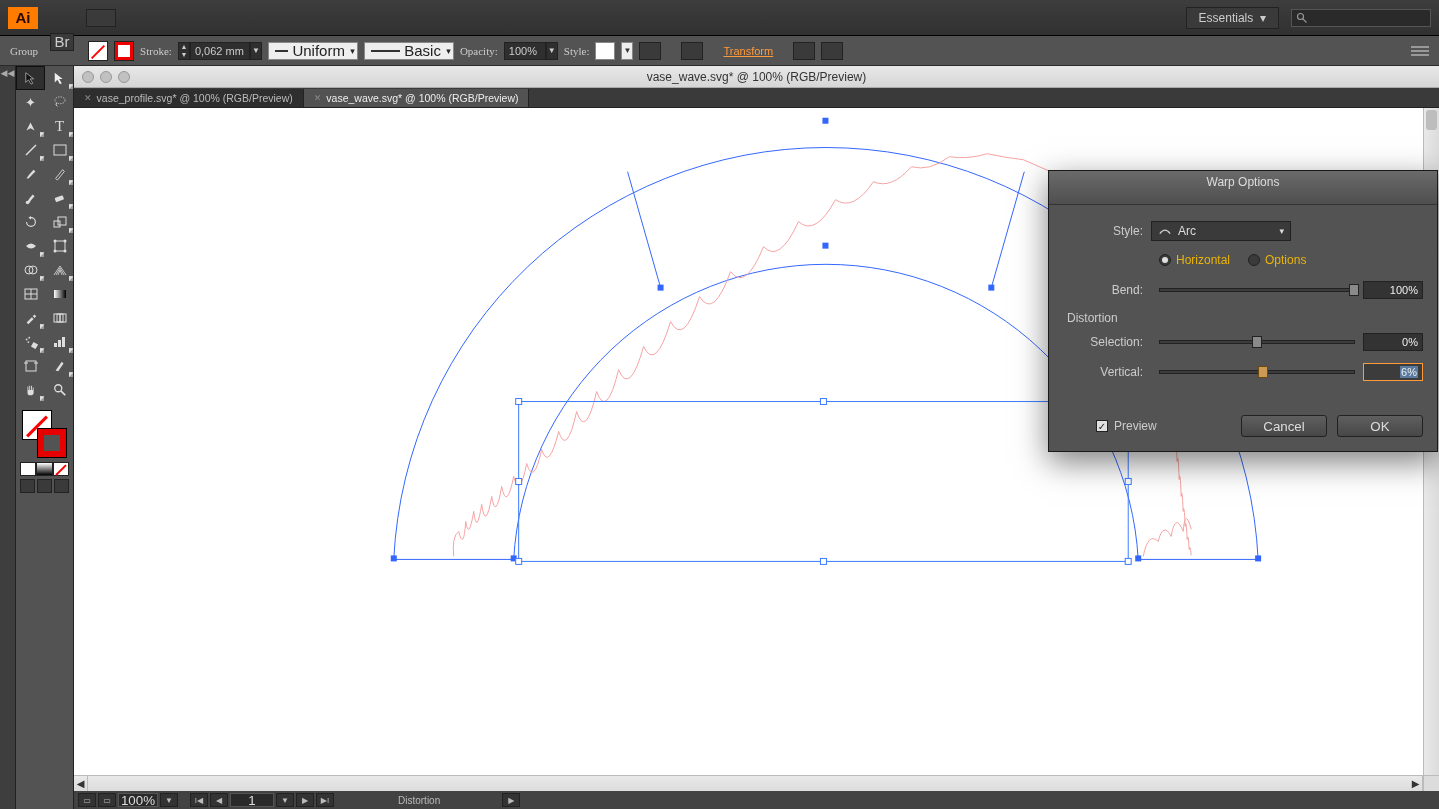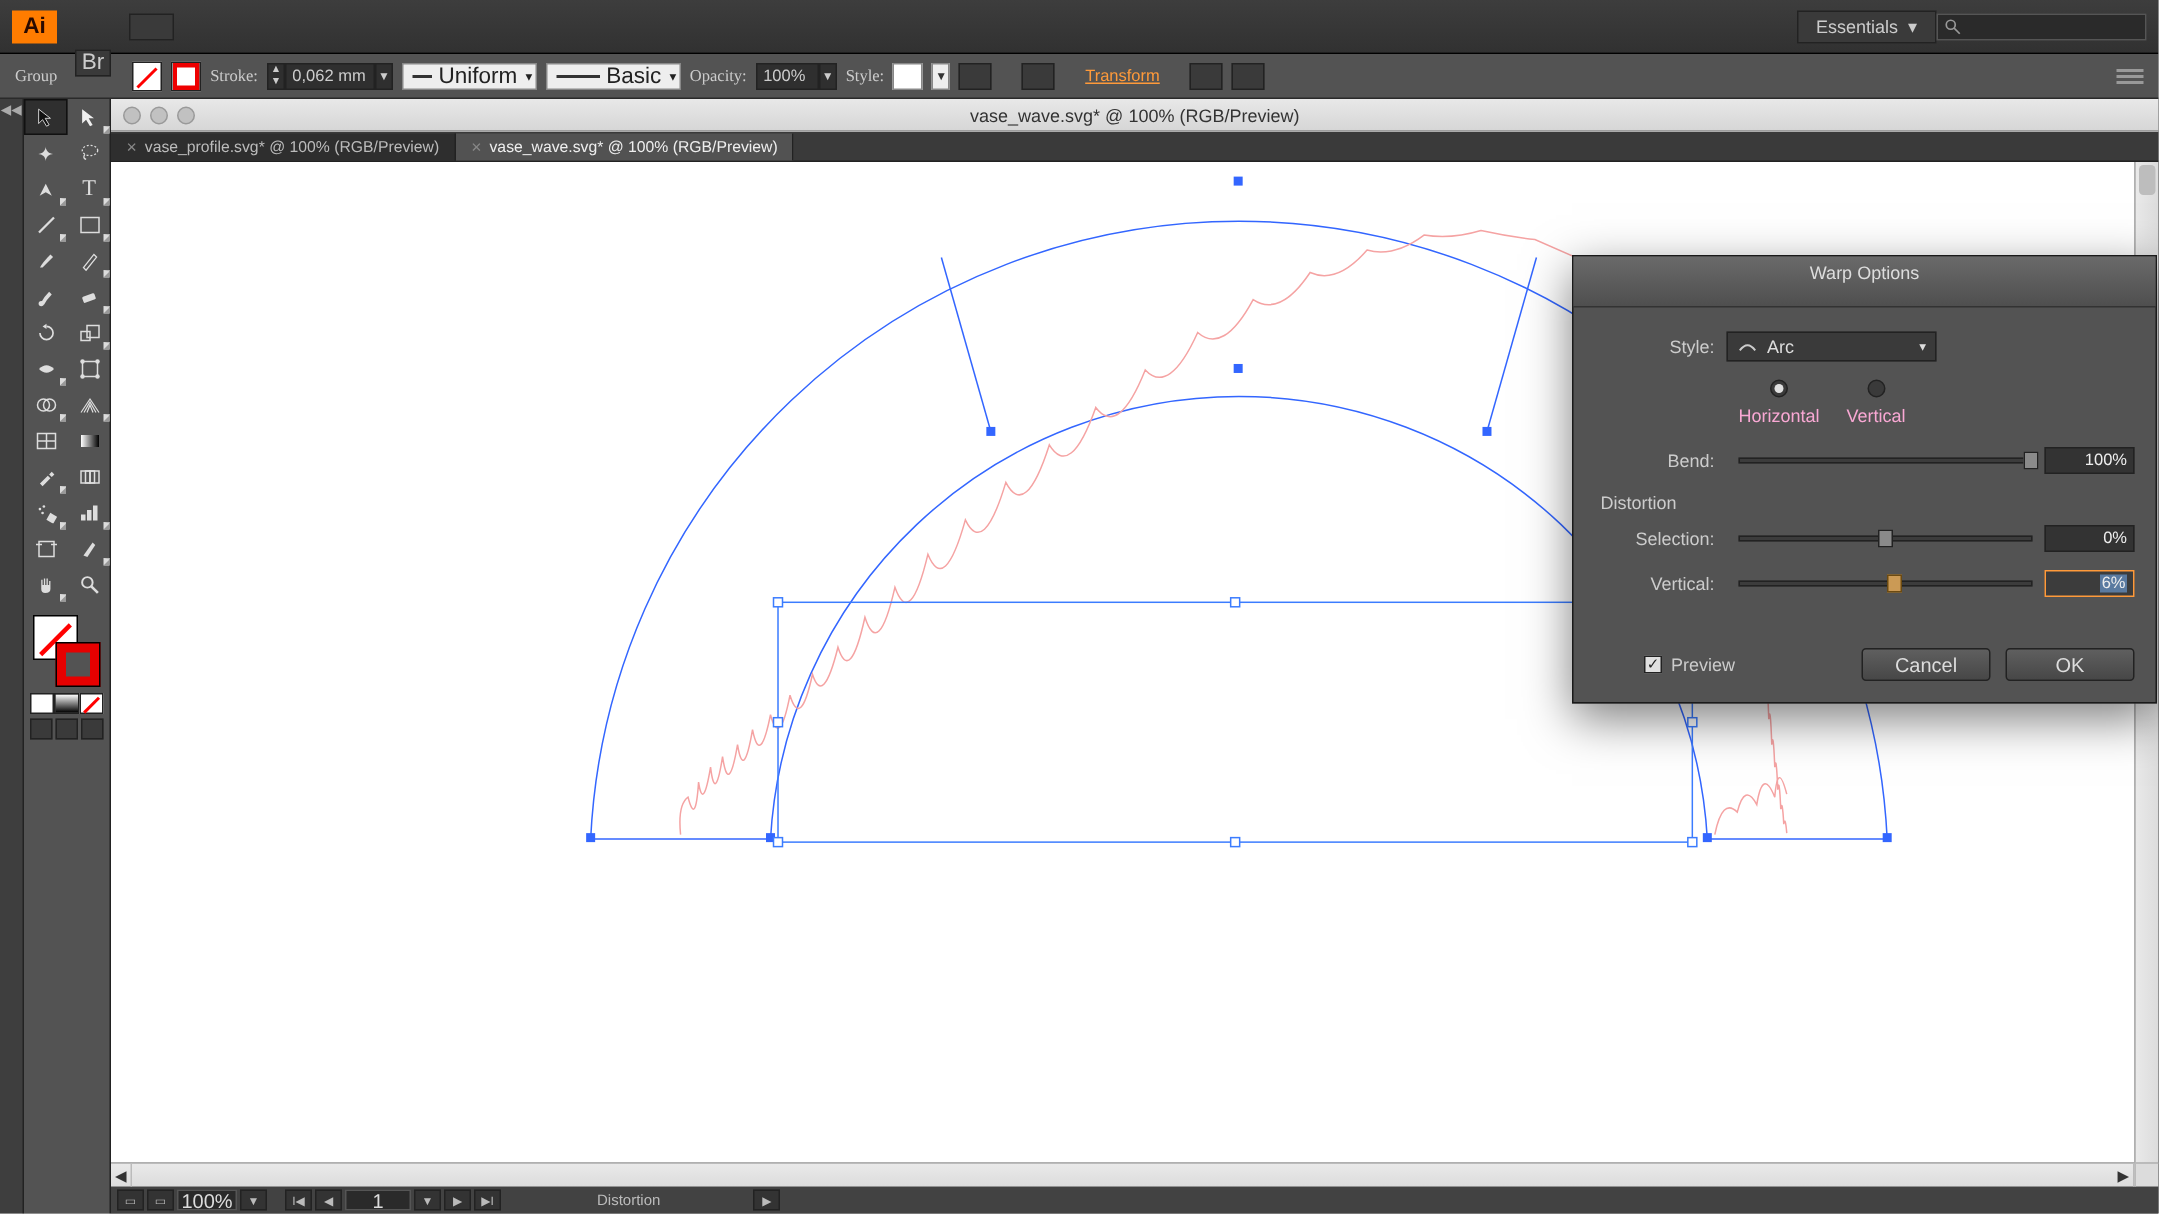--- a/index.html
+++ b/index.html
@@ -30,21 +30,21 @@
   font-size: 15px;
   display: flex; align-items: center; justify-content: center;
   margin-right: 12px;
 }
 .menubar .btn {
   width: 24px; height: 18px;
   border: 1px solid #222;
   background: #3a3a3a;
   margin-right: 12px;
 }
-.menubar-right { margin-left: auto; display: flex; align-items: center; }
+.menubar-right { margin-left: auto; display: flex; align-items: center; gap: 12px; }
 .workspace-btn {
   background: #3a3a3a;
   border: 1px solid #222;
   padding: 3px 12px;
   color: #ccc;
   font-size: 12px;
 }
 .search {
   width: 140px; height: 18px;
   background: #2a2a2a;
@@ -157,21 +157,21 @@
 
 
 .dialog{position:absolute;left:1048px;top:170px;width:390px;background:#535353;border:1px solid #1a1a1a;box-shadow:0 10px 30px rgba(0,0,0,.5);color:#ccc;font-size:12px;}
 .dialog .dtitle{height:34px;background:linear-gradient(#6a6a6a,#4f4f4f);text-align:center;line-height:22px;color:#ddd;border-bottom:1px solid #333;}
 .dialog .body{padding:16px 14px 14px 14px;}
 .drow{display:flex;align-items:center;margin-bottom:12px;}
 .drow .lab{width:88px;text-align:right;padding-right:8px;color:#ccc;}
 .styleselect{flex:0 0 140px;height:20px;background:#3a3a3a;border:1px solid #222;display:flex;align-items:center;padding:0 6px;gap:6px;color:#ddd;position:relative;}
 .styleselect::after{content:"▾";position:absolute;right:6px;font-size:9px;}
 .radiogroup{display:flex;gap:18px;margin-left:96px;}
-.radiogroup label{display:flex;align-items:center;gap:5px;color:#f9a8d4;flex-direction:column;}
+.radiogroup label{display:flex;align-items:center;gap:5px;color:#eab308;}
 .radio{width:12px;height:12px;border-radius:50%;border:1px solid #222;background:#3a3a3a;display:inline-block;position:relative;}
 .radio.on::after{content:"";position:absolute;left:2px;top:2px;right:2px;bottom:2px;background:#e0e0e0;border-radius:50%;}
 .slider{flex:1;height:4px;background:#3c3c3c;border:1px solid #222;position:relative;margin:0 8px;}
 .slider .knob{position:absolute;top:-5px;width:10px;height:12px;background:#8a8a8a;border:1px solid #222;transform:translateX(-50%);}
 .slider .knob.act{background:#cb9a55;border-color:#6b4a12;}
 .valbox{width:60px;height:18px;background:#333;border:1px solid #222;color:#eee;font-size:11px;padding:0 4px;display:flex;align-items:center;justify-content:flex-end;}
 .valbox.focus{border:1px solid #ff9a3a;background:#3c3c3c;}
 .sectionlbl{color:#ccc;margin:2px 0 8px 4px;}
 .dfooter{display:flex;align-items:center;padding:8px 14px 14px 14px;}
 .chk{width:12px;height:12px;background:#e0e0e0;border:1px solid #222;display:inline-flex;align-items:center;justify-content:center;margin-right:6px;}
@@ -554,21 +554,21 @@
         <span>Arc</span>
       </div>
     </div>
     <div class="radiogroup" style="margin-bottom:14px;">
       <label>
           <span class="radio on"></span>
           <span>Horizontal</span>
         </label>
       <label>
           <span class="radio"></span>
-          <span>Vertical</span>
+          <span>Options</span>
         </label>
     </div>
     <div class="drow">
       <div class="lab">Bend:</div>
       <div class="slider">
           <div class="knob" style="left:100%;"></div>
         </div>
       <div class="valbox">
           <span>100%</span>
         </div>

